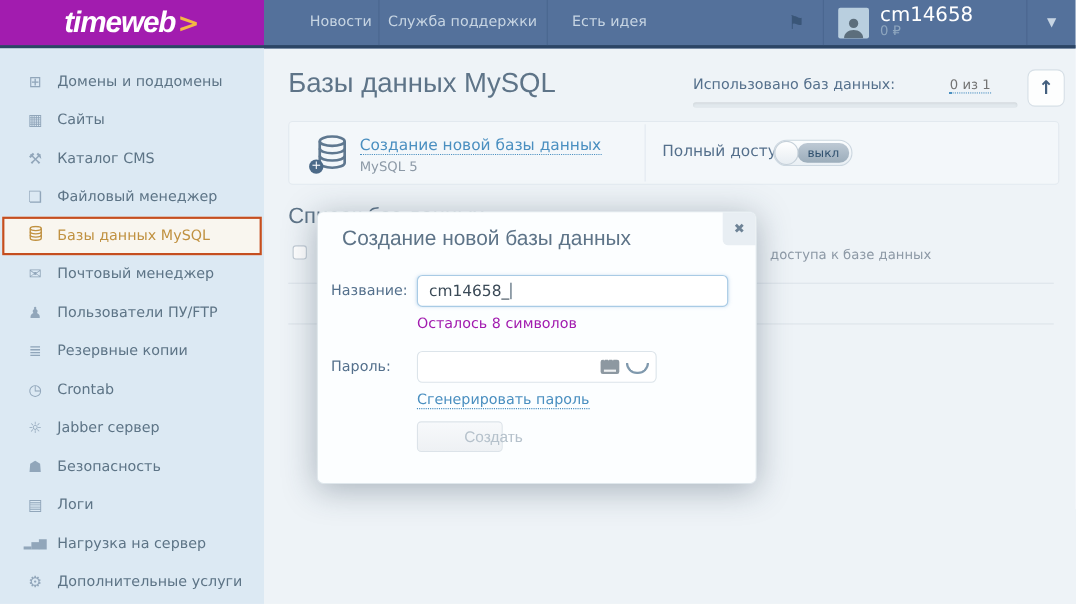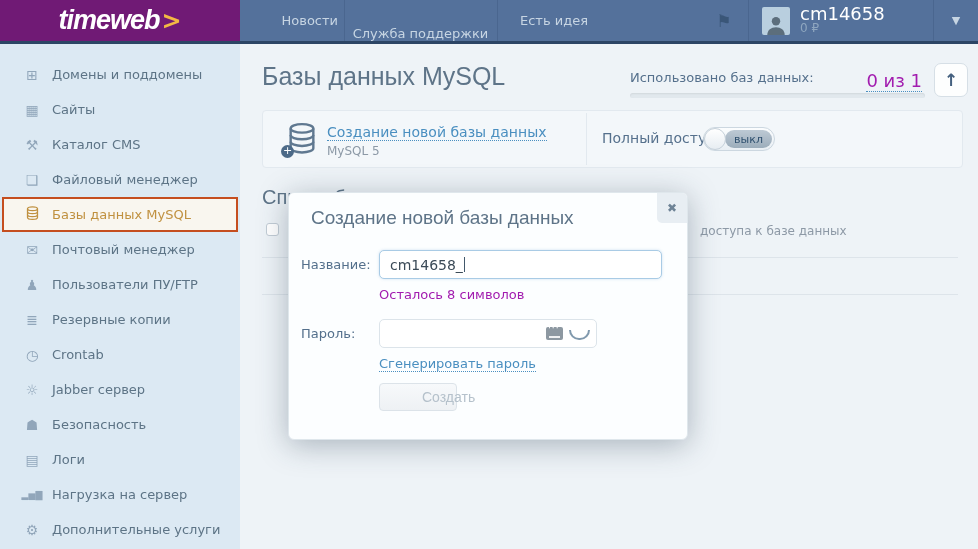--- a/index.html
+++ b/index.html
@@ -2,21 +2,21 @@
 <html><head>
 <meta charset="utf-8">
 <style>
   * { margin:0; padding:0; box-sizing:border-box; }
   body { font-family:"DejaVu Sans", sans-serif; }
   .screen { position:relative; width:978px; height:549px; background:#eef3f7; overflow:hidden; }
 
   
   .header { position:absolute; left:0; top:0; width:978px; height:44px;
             background:#54719b; border-bottom:3px solid #2c4565; }
-  .logo { position:absolute; left:0; top:0; width:240px; height:41px; background:#701a75;
+  .logo { position:absolute; left:0; top:0; width:240px; height:41px; background:#a21caf;
           display:flex; align-items:center; justify-content:center; cursor:pointer; }
   .logo-text { color:#fff; font-family:"Liberation Sans",sans-serif; font-size:27px;
                font-weight:bold; font-style:italic; letter-spacing:-1px; }
   .logo-arrow { color:#f3b944; font-size:24px; font-weight:bold; margin-left:2px; }
   .nav-item { position:absolute; top:0; height:41px; display:flex; align-items:center;
               justify-content:center; color:#c7d5e3; font-size:13px; cursor:pointer; }
   .hsep { position:absolute; top:0; width:1px; height:41px; background:#4a668f; }
   .flag { position:absolute; left:703px; top:0; width:42px; height:41px; display:flex;
           align-items:center; justify-content:center; color:#3a5678; font-size:17px; cursor:pointer; }
   .user { position:absolute; left:758px; top:0; width:175px; height:41px; display:flex;
@@ -38,22 +38,22 @@
   .si-bars { font-size:9px; letter-spacing:0px; }
   .si-label { margin-left:8px; white-space:nowrap; }
   .side-item.active { border:2px solid #c54e1f; background:#f9f6ef; margin:0 2px;
                       padding-left:16px; color:#c09140; }
   .side-item.active .si-label { color:#c09140; }
 
   
   .page-title { position:absolute; left:262px; top:62px; font-family:"Liberation Sans",sans-serif;
                 font-size:25px; color:#5e7488; }
   .usage-label { position:absolute; left:630px; top:70px; font-size:13px; color:#55708c; }
-  .usage-link { position:absolute; left:842px; top:70px; width:80px; text-align:right;
-                font-size:18px; color:#a21caf; cursor:pointer; }
+  .usage-link { position:absolute; left:842px; top:70px; width:80px; text-align:center;
+                font-size:12px; color:#737373; cursor:pointer; }
   .usage-link span { border-bottom:1px dotted #4a8fc0; }
   .usage-bar { position:absolute; left:630px; top:93px; width:295px; height:5px;
                background:#e1e8ed; border-radius:3px; box-shadow:inset 0 1px 2px rgba(0,0,0,.07); }
   .up-btn { position:absolute; left:934px; top:63px; width:34px; height:34px; background:#fdfefe;
             border:1px solid #d6dfe6; border-radius:7px; color:#44607f; font-size:17px;
             font-weight:bold; display:flex; align-items:center; justify-content:center; cursor:pointer; }
 
   .create-panel { position:absolute; left:262px; top:110px; width:701px; height:58px;
                   background:#f3f7fa; border:1px solid #e2e9ef; border-radius:4px; }
   .db-icon-wrap { position:absolute; left:22px; top:11px; width:36px; height:36px; }
@@ -122,21 +122,21 @@
 
   <div class="header">
     <div class="logo">
       <span class="logo-text">timeweb</span>
       <span class="logo-arrow">&gt;</span>
     </div>
     <div class="nav-item" style="left:250px;width:88px;justify-content:flex-end;">
       <span>Новости</span>
     </div>
     <div class="hsep" style="left:344px;"></div>
-    <div class="nav-item" style="left:345px;width:151px;align-items:flex-end;">
+    <div class="nav-item" style="left:345px;width:151px;">
       <span>Служба поддержки</span>
     </div>
     <div class="hsep" style="left:497px;"></div>
     <div class="nav-item" style="left:498px;width:112px;">
       <span>Есть идея</span>
     </div>
     <div class="flag">⚑</div>
     <div class="hsep" style="left:748px;"></div>
     <div class="user">
       <span class="avatar">

